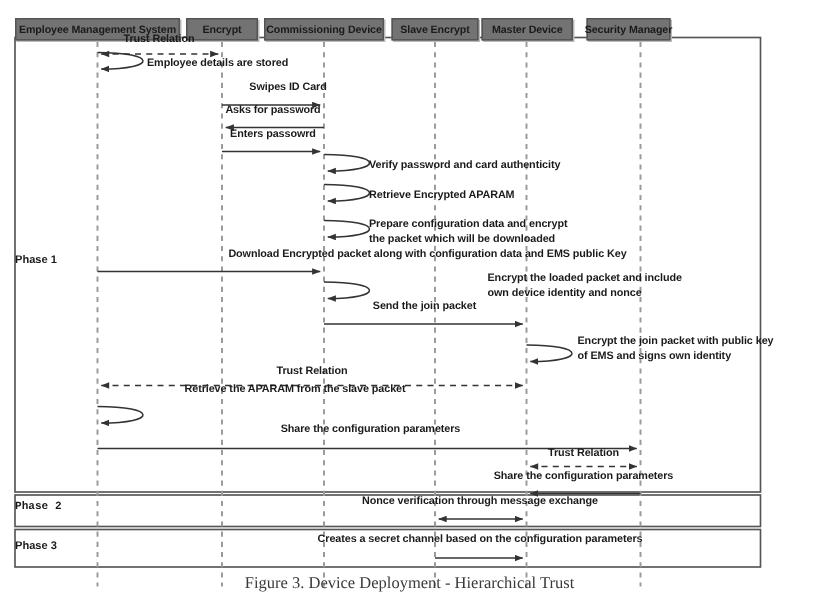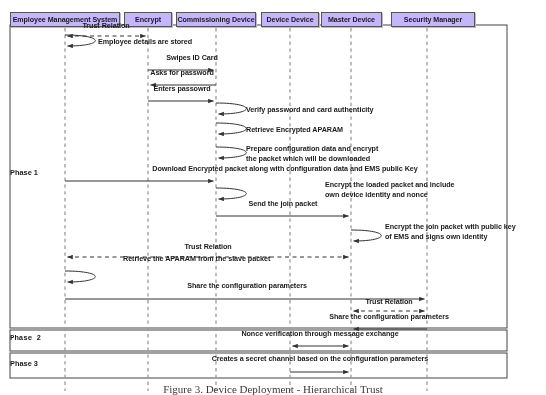--- a/index.html
+++ b/index.html
@@ -8,21 +8,21 @@
     font-family:"Liberation Sans", sans-serif;
     color:#1a1a1a;
     position:relative;
   }
   #stage{position:absolute;left:0;top:0;width:546px;height:395px;}
   svg#diagram{position:absolute;left:0;top:0;width:546px;height:395px;}
 
   .actor-box{
     position:absolute;
     border:1.2px solid #555;
-    background:#c4b5fd;
+    background:#737373;
     box-shadow:1px 1px 0 #bbb;
     height:15px;
     display:flex;align-items:center;justify-content:center;
     font-size:7.1px;font-weight:bold;
     letter-spacing:-0.05px;
     white-space:nowrap;
     box-sizing:border-box;
   }
   .phase-label{
     position:absolute;
@@ -101,23 +101,23 @@
         <line x1="427" y1="329" x2="353.5" y2="329" stroke="#333" stroke-width="1" marker-end="url(#ah-sm)"></line>
         <line x1="292.5" y1="346" x2="348.5" y2="346" stroke="#333" stroke-width="1" marker-end="url(#ah-sm)" marker-start="url(#ah-sm-back)"></line>
         <line x1="290" y1="372" x2="348.5" y2="372" stroke="#333" stroke-width="1" marker-end="url(#ah-sm)"></line>
       </g>
   </svg>
 
   <div id="actor-boxes">
       <div class="actor-box" style="left: 10px; top: 12px; width: 110px;">Employee Management System</div>
       <div class="actor-box" style="left: 124px; top: 12px; width: 48px;">Encrypt</div>
       <div class="actor-box" style="left: 176px; top: 12px; width: 80px;">Commissioning Device</div>
-      <div class="actor-box" style="left: 261px; top: 12px; width: 58px;">Device Device</div>
+      <div class="actor-box" style="left: 261px; top: 12px; width: 58px;">Slave Encrypt</div>
       <div class="actor-box" style="left: 321px; top: 12px; width: 61px;">Master Device</div>
-      <div class="actor-box" style="left: 391px; top: 12px; width: 84px; text-align: right;">Security Manager</div>
+      <div class="actor-box" style="left: 391px; top: 12px; width: 56px; text-align: right;">Security Manager</div>
     </div>
   <div id="phase-labels">
       <div class="phase-label" style="left: 10px; top: 168px;">Phase 1</div>
       <div class="phase-label" style="left: 10px; top: 334px; font-family: Liberation Mono, monospace;">Phase 2</div>
       <div class="phase-label" style="left: 10px; top: 359px;">Phase 3</div>
     </div>
   <div id="msg-labels">
       <div class="msg center" style="left: 106px; top: 21px;">Trust Relation</div>
       <div class="msg" style="left: 98px; top: 37px;">Employee details are stored</div>
       <div class="msg center" style="left: 182px; top: 53px; padding-left: 20px;">Swipes ID Card</div>

